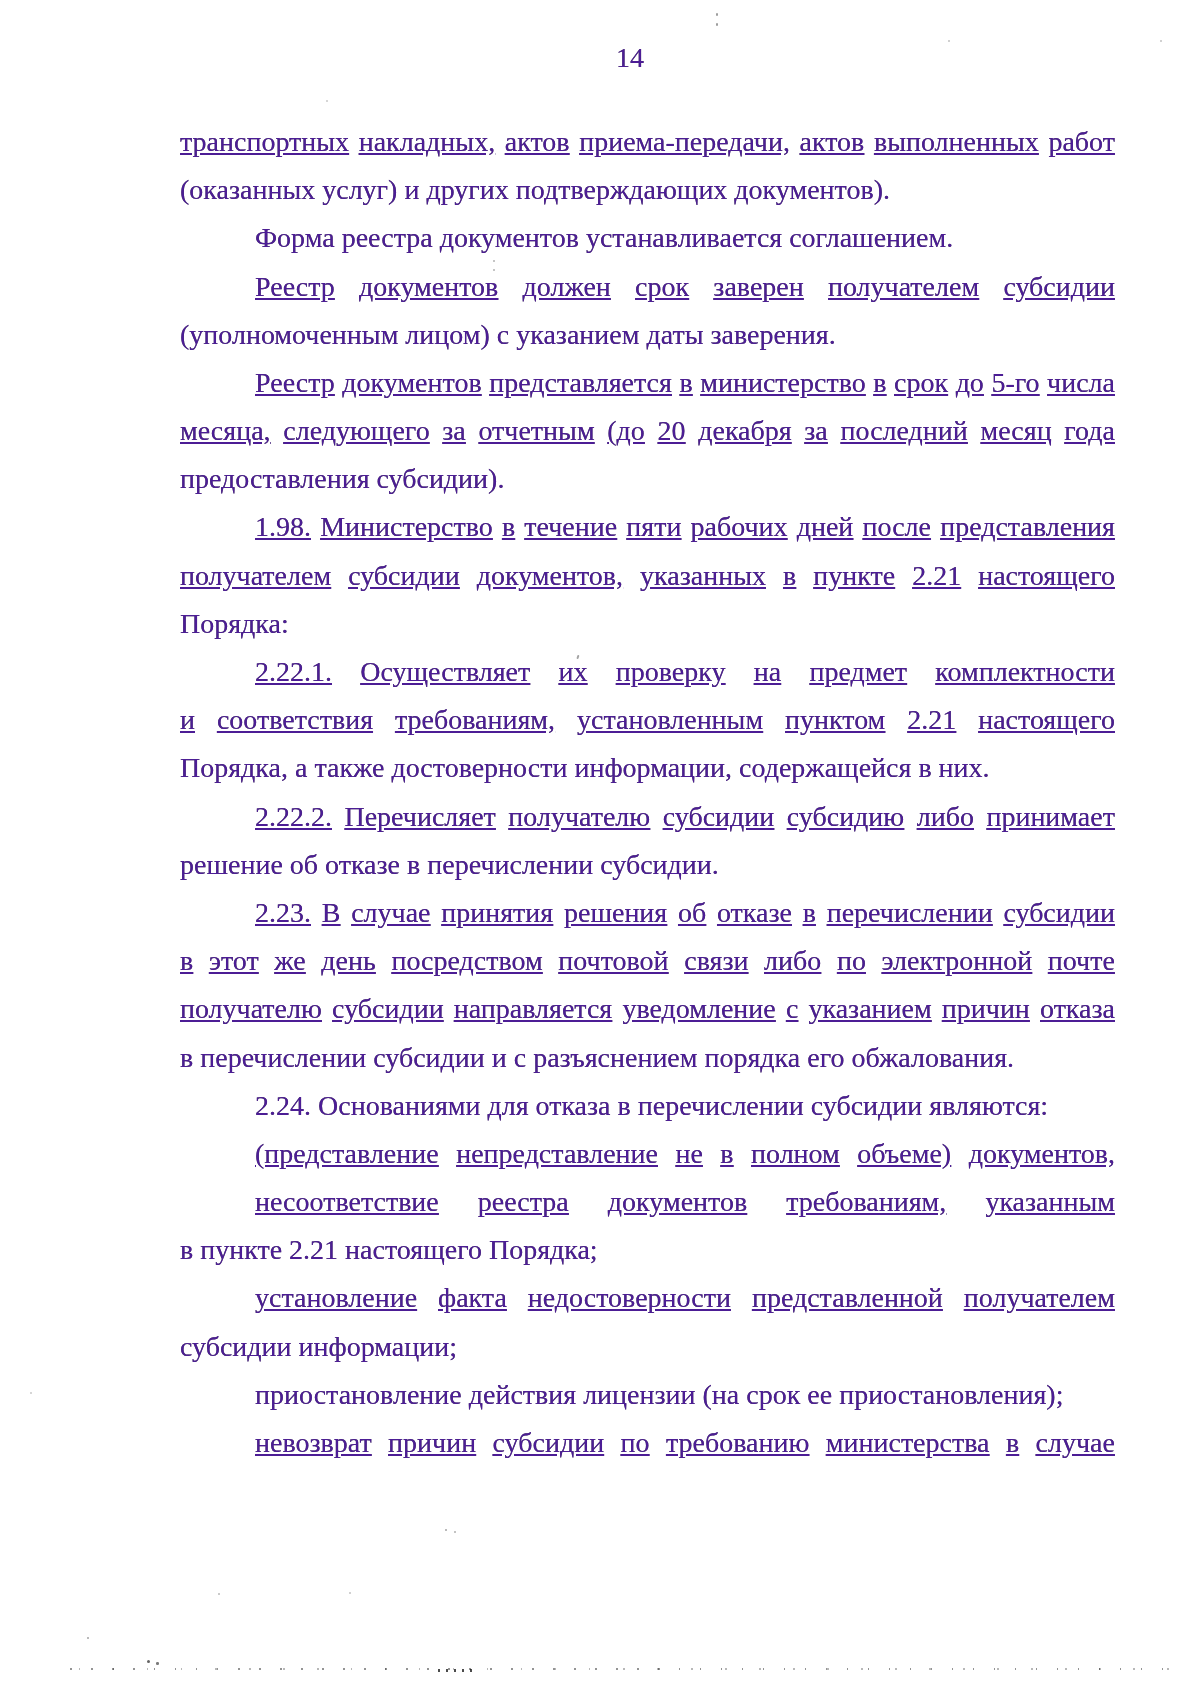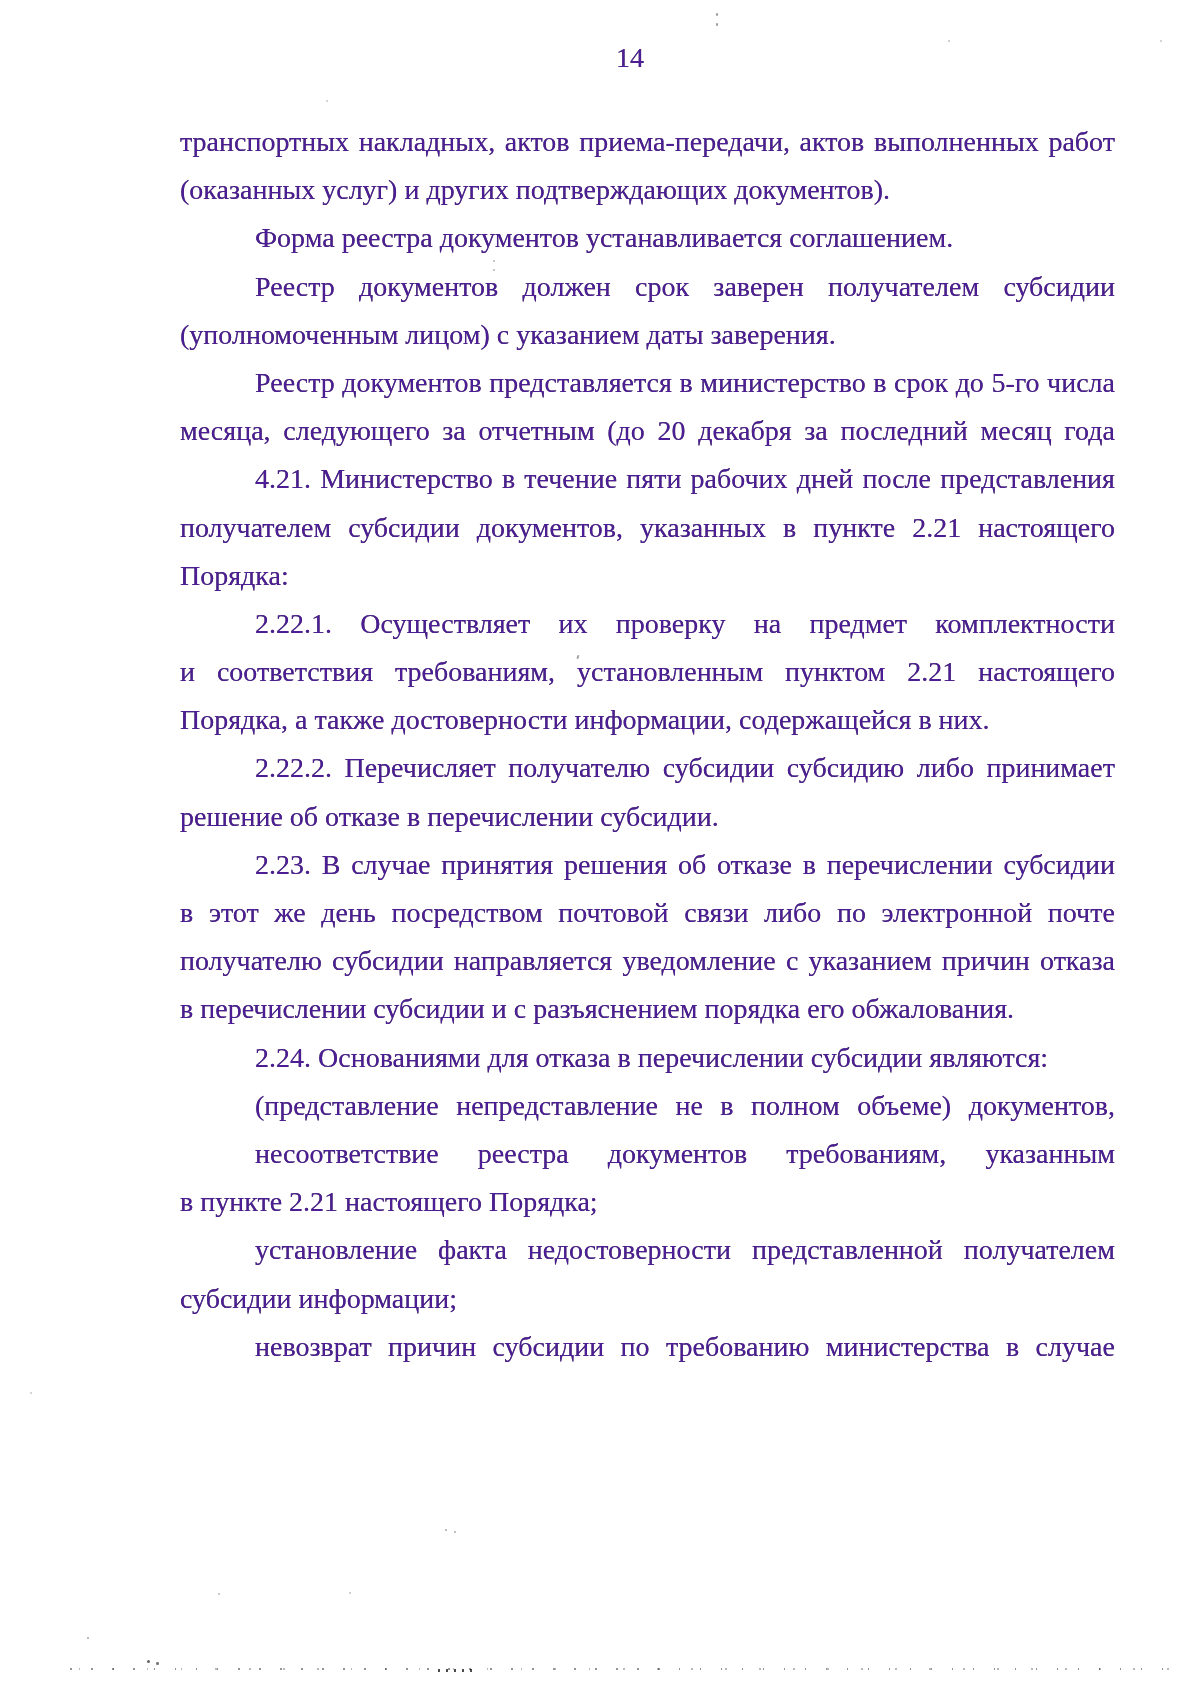--- a/index.html
+++ b/index.html
@@ -39,21 +39,22 @@
   .line {
     height: 48.2px;
     line-height: 48.2px;
     white-space: nowrap;
     text-align: left;
   }
   .line.first { padding-left: 75px; }
   .line.j {
     display: flex;
     justify-content: space-between;
-    align-items: center;
+    align-items: flex-end;
+    text-decoration: underline;
   }
   .line.j span { flex: 0 0 auto; }
   
   .speck {
     position: absolute;
     background: #4a4a4a;
     border-radius: 50%;
   }
   .edge-dots {
     position: absolute;
@@ -128,24 +129,25 @@
           <span>за</span>
           <span>отчетным</span>
           <span>(до</span>
           <span>20</span>
           <span>декабря</span>
           <span>за</span>
           <span>последний</span>
           <span>месяц</span>
           <span>года</span>
         </div>
-      </div>
-      <div class="para">
-        <div class="line j first">
-          <span>4.21.</span>
+        <div class="line">предоставления субсидии).</div>
+      </div>
+      <div class="para">
+        <div class="line j first">
+          <span>1.98.</span>
           <span>Министерство</span>
           <span>в</span>
           <span>течение</span>
           <span>пяти</span>
           <span>рабочих</span>
           <span>дней</span>
           <span>после</span>
           <span>представления</span>
         </div>
         <div class="line j">
@@ -257,20 +259,23 @@
       </div>
       <div class="para">
         <div class="line j first">
           <span>установление</span>
           <span>факта</span>
           <span>недостоверности</span>
           <span>представленной</span>
           <span>получателем</span>
         </div>
         <div class="line">субсидии информации;</div>
+      </div>
+      <div class="para">
+        <div class="line first">приостановление действия лицензии (на срок ее приостановления);</div>
       </div>
       <div class="para">
         <div class="line j first">
           <span>невозврат</span>
           <span>причин</span>
           <span>субсидии</span>
           <span>по</span>
           <span>требованию</span>
           <span>министерства</span>
           <span>в</span>

